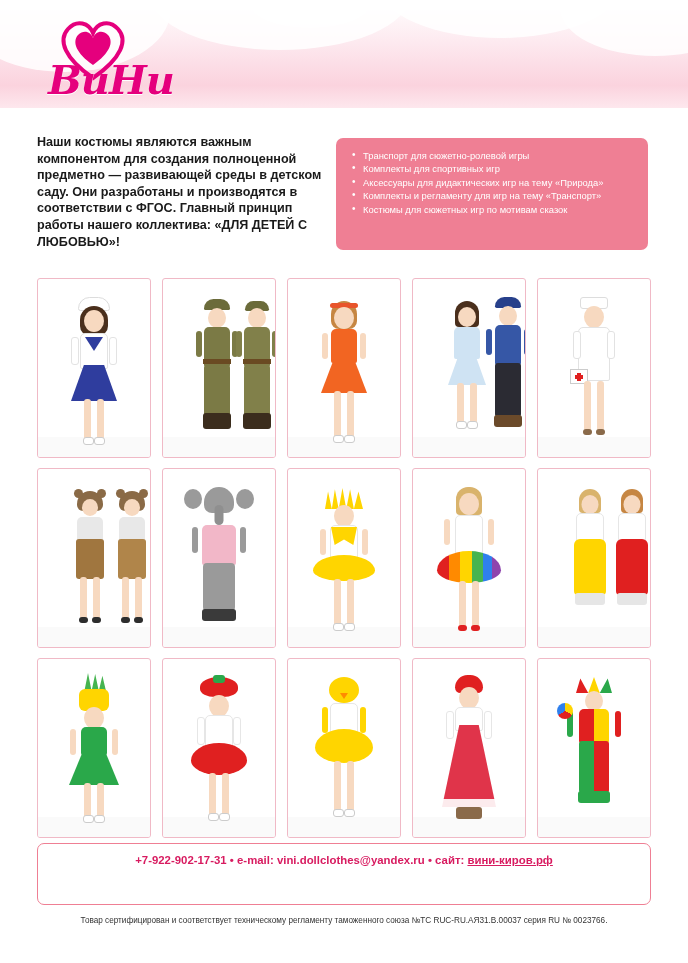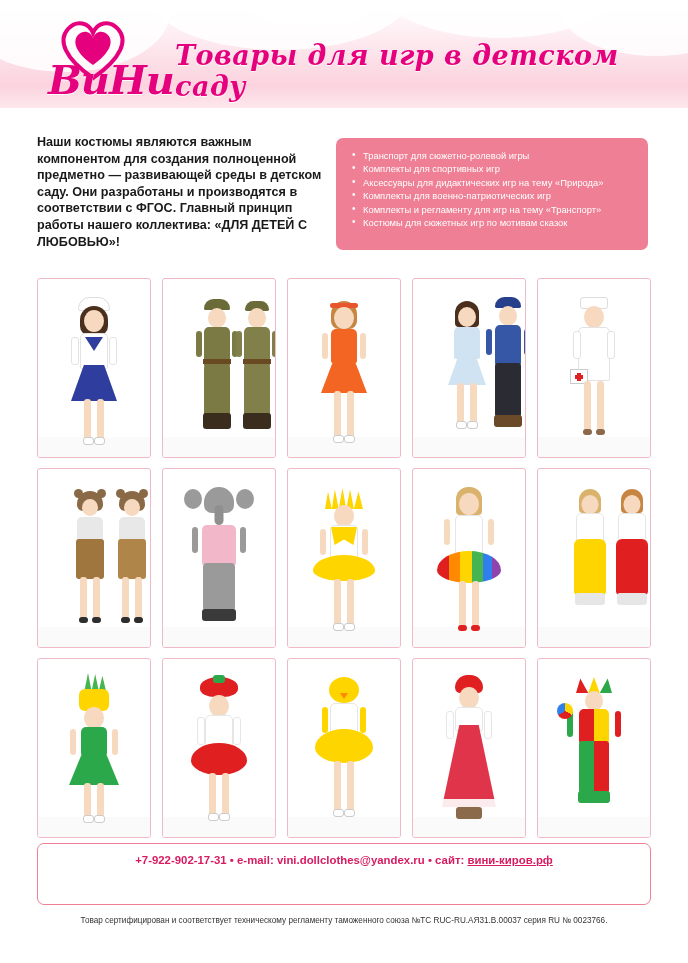--- a/index.html
+++ b/index.html
@@ -203,31 +203,29 @@
     <div class="band-bottom"></div>
 
     <div class="logo">
       <svg class="logo-heart" viewBox="0 0 74 64">
         <path d="M37 60 C 8 40, 2 22, 12 11 C 21 1, 33 5, 37 15 C 41 5, 53 1, 62 11 C 72 22, 66 40, 37 60 Z" fill="none" stroke="#e5007d" stroke-width="4"></path>
         <path d="M37 47 C 20 35, 16 24, 22 17 C 28 11, 35 14, 37 20 C 39 14, 46 11, 52 17 C 58 24, 54 35, 37 47 Z" fill="#e5007d"></path>
       </svg>
       <div class="logo-text">ВиНи</div>
     </div>
 
-    <div class="header-title">Товары для игр в детском саду</div>
   </div>
 
   <div class="intro">Наши костюмы являются важным компонентом для  создания полноценной предметно — развивающей среды в детском саду. Они разработаны и производятся в соответствии с ФГОС.  Главный принцип работы нашего коллектива: «ДЛЯ ДЕТЕЙ С ЛЮБОВЬЮ»!</div>
 
   <div class="listbox">
     <ul>
       <li>Транспорт для сюжетно-ролевой игры</li>
       <li>Комплекты для спортивных игр</li>
       <li>Аксессуары для дидактических игр на тему «Природа»</li>
-      <li>Комплекты для военно-патриотических игр</li>
       <li>Комплекты и регламенту для игр на тему «Транспорт»</li>
       <li>Костюмы для сюжетных игр по мотивам сказок</li>
     </ul>
   </div>
 
   <div class="grid">
 
     <div class="cell">
       <div class="floor"></div>
       <div class="fig" style="width:70px;height:152px;">

